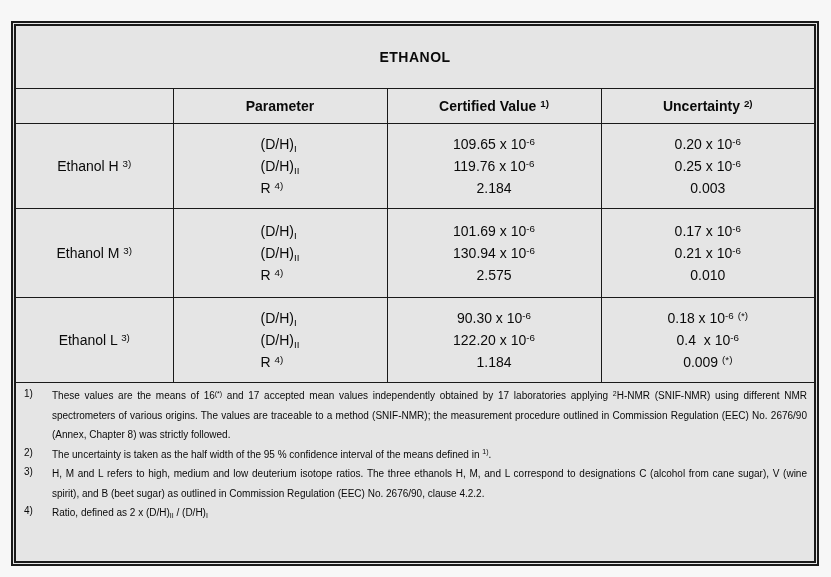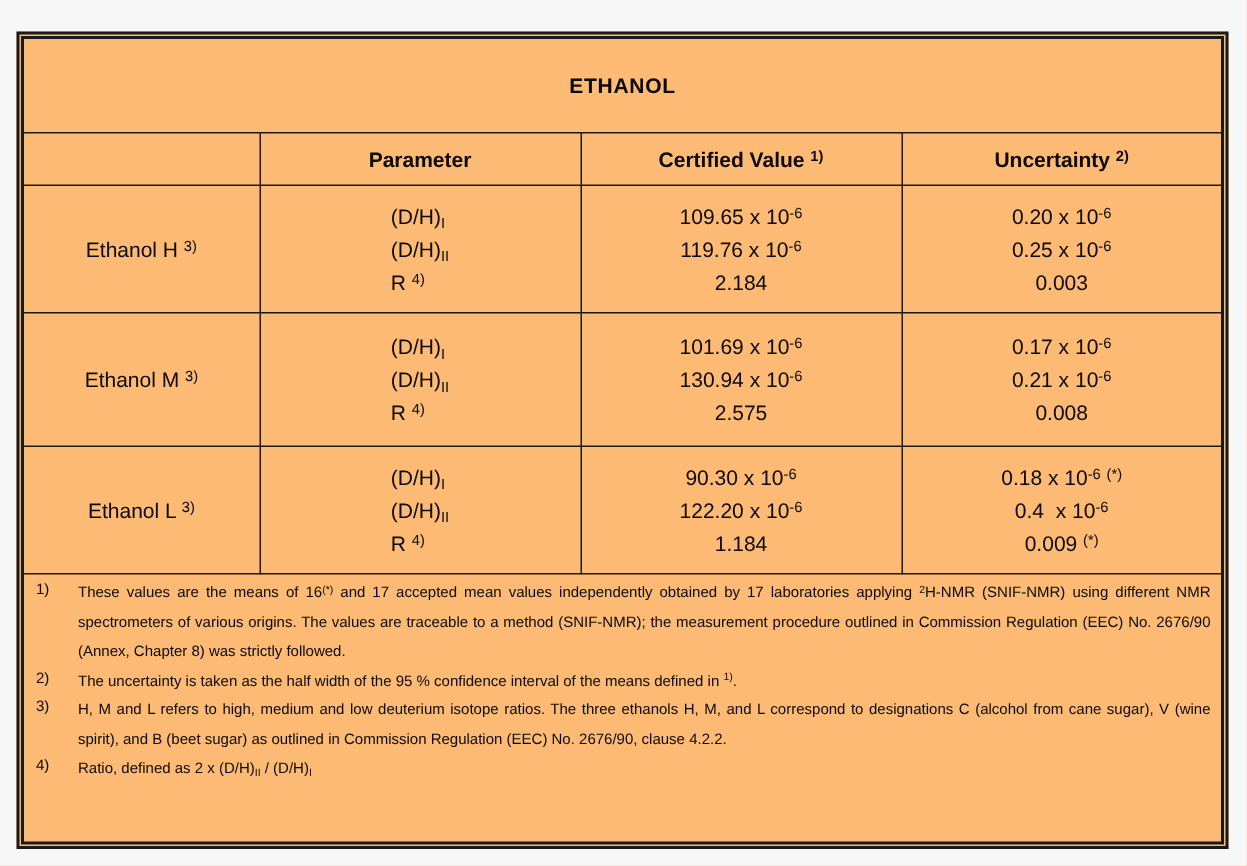--- a/index.html
+++ b/index.html
@@ -13,21 +13,21 @@
     overflow: hidden;
   }
   .sheet {
     position: absolute;
     left: 11px;
     top: 21px;
     width: 808px;
     height: 545px;
     box-sizing: border-box;
     border: 5px double #1a1a1a;
-    background: #fdba74;
+    background: #e5e5e5;
   }
   table.grid {
     border-collapse: collapse;
     width: 100%;
     table-layout: fixed;
   }
   table.grid td {
     border: 1px solid #1a1a1a;
     padding: 0;
     vertical-align: middle;
@@ -146,21 +146,21 @@
         </div>
       </td>
       <td class="cell-val">
         <div class="line rich">101.69 x 10<sup>-6</sup></div>
         <div class="line rich">130.94 x 10<sup>-6</sup></div>
         <div class="line rich">2.575</div>
       </td>
       <td class="cell-val">
         <div class="line rich">0.17 x 10<sup>-6</sup></div>
         <div class="line rich">0.21 x 10<sup>-6</sup></div>
-        <div class="line rich">0.008</div>
+        <div class="line rich">0.010</div>
       </td>
     </tr>
 
     <tr class="data-row">
       <td class="cell-label rich">Ethanol L <sup>3)</sup></td>
       <td class="cell-param">
         <div class="stack">
           <div class="line rich">(D/H)<sub>I</sub></div>
           <div class="line rich">(D/H)<sub>II</sub></div>
           <div class="line rich">R <sup>4)</sup></div>

